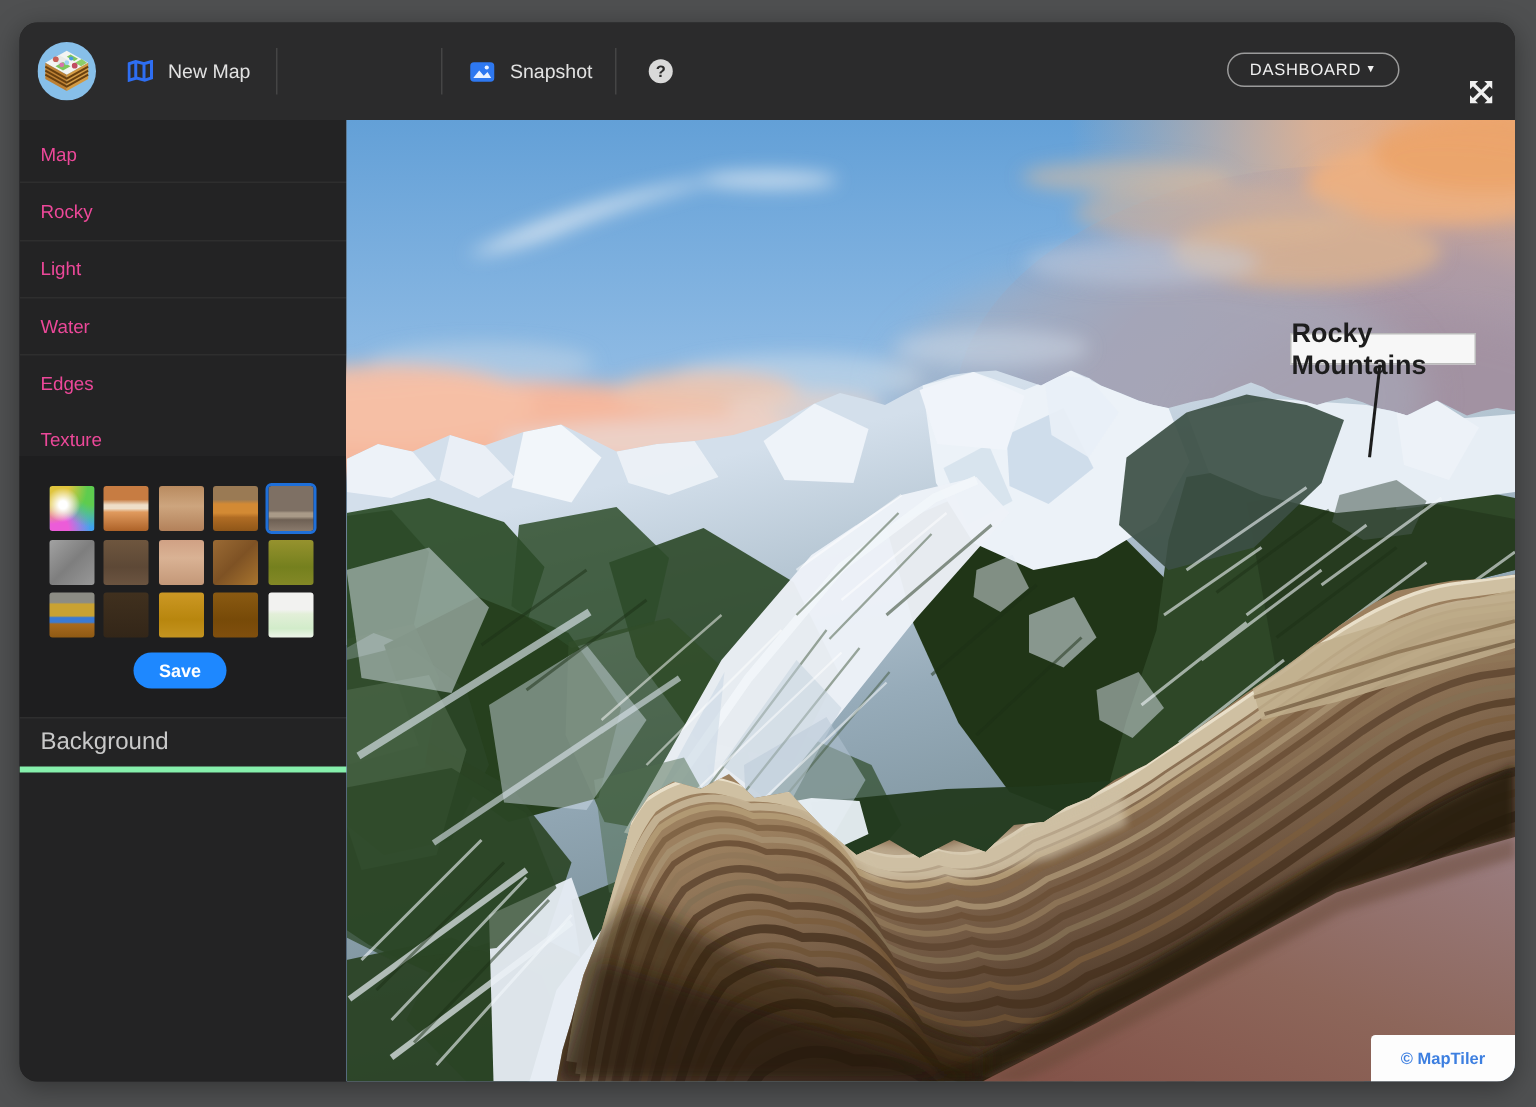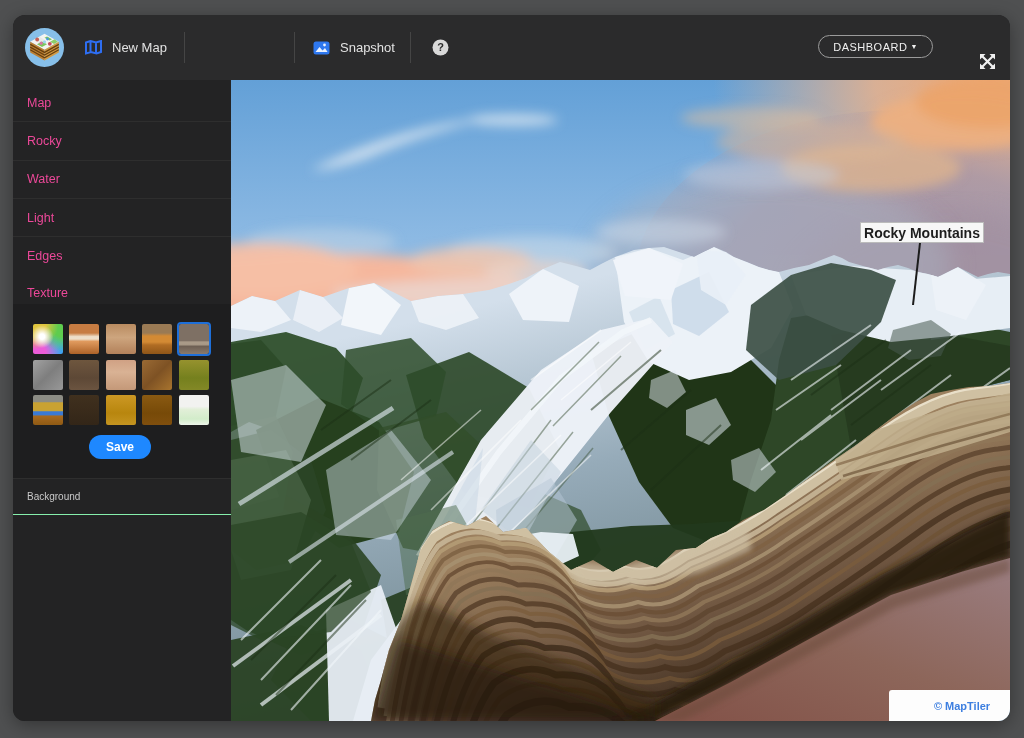--- a/index.html
+++ b/index.html
@@ -9,24 +9,24 @@
   .logo{position:absolute;left:12px;top:13px;width:39px;height:39px;}
   .tbtn{position:absolute;top:0;height:65px;display:flex;align-items:center;color:#e2e2e2;font-size:13px;}
   .tbtn svg{margin-right:10px;}
   .sep{position:absolute;top:17px;width:1px;height:31px;background:#454545;}
   .pill{position:absolute;left:805px;top:20px;width:113px;height:21px;border:1.5px solid #9b9b9b;border-radius:13px;color:#f0f0f0;font-size:11px;letter-spacing:.5px;display:flex;align-items:center;justify-content:center;}
   .sidebar{position:absolute;left:0;top:65px;width:218px;height:641px;background:#232324;}
   .sitem{height:37.3px;display:flex;align-items:center;padding-left:14px;color:#ec4899;font-size:12.5px;border-bottom:1px solid #2e2e2e;}
   .panel{position:absolute;left:0;top:224px;width:218px;height:174px;background:#1e1e1f;}
   .sw{position:absolute;width:30px;height:30px;border-radius:2px;}
   .save{position:absolute;left:76px;top:355px;width:62px;height:24px;background:#1e88ff;border-radius:12px;color:#fff;font-size:12px;font-weight:bold;display:flex;align-items:center;justify-content:center;}
-  .bgitem{position:absolute;left:0;top:398px;width:218px;height:37.3px;display:flex;align-items:center;padding-left:14px;color:#c9c9c9;font-size:10px;border-top:1px solid #2e2e2e;border-bottom:1px solid #86efac;box-sizing:border-box;}
+  .bgitem{position:absolute;left:0;top:398px;width:218px;height:37.3px;display:flex;align-items:center;padding-left:14px;color:#c9c9c9;font-size:16px;border-top:1px solid #2e2e2e;border-bottom:4px solid #86efac;box-sizing:border-box;}
   .maparea{position:absolute;left:218px;top:65px;width:779px;height:641px;background:#8ab4d8;}
-  .mlabel{position:absolute;left:629px;top:142px;width:124px;height:21px;background:#f7f7f7;border:1px solid #bbb;box-sizing:border-box;color:#1d1d1d;font-size:14px;font-weight:bold;display:flex;align-items:center;justify-content:center;}
-  .attr{position:absolute;right:0;bottom:0;width:96px;height:31px;background:#fdfdfd;border-radius:3px 0 0 0;display:flex;align-items:center;justify-content:center;color:#3d7fe0;font-size:11px;font-weight:bold;padding-left:25px;}
+  .mlabel{position:absolute;left:629px;top:142px;width:124px;height:21px;background:#f7f7f7;border:1px solid #bbb;box-sizing:border-box;color:#1d1d1d;font-size:18px;font-weight:bold;display:flex;align-items:center;justify-content:center;}
+  .attr{position:absolute;right:0;bottom:0;width:96px;height:31px;background:#fdfdfd;border-radius:3px 0 0 0;display:flex;align-items:center;justify-content:center;color:#3d7fe0;font-size:11px;font-weight:bold;}
 </style>
 </head>
 <body>
 <div class="win">
   <div class="topbar">
     <svg class="logo" viewBox="0 0 39 39">
       <circle cx="19.5" cy="19.5" r="19.5" fill="#87bfe9"></circle>
       <g>
         <polygon points="19.5,5.8 33.8,13.8 19.5,21.8 5.2,13.8" fill="#f4f4f2"></polygon>
         <polygon points="9,11.9 14.5,8.8 20,11.9 14.5,15 " fill="#e8ebe8"></polygon>
@@ -79,22 +79,22 @@
           <path d="M15,15 L9.5,15 L15,9.5 Z"></path>
           <path d="M2,2 L13,13 M13,2 L2,13" stroke="#f0f0f0" stroke-width="2.2"></path>
         </g>
     </svg>
   </div>
 
   <div class="sidebar">
     <div style="height:4px"></div>
     <div class="sitem">Map</div>
     <div class="sitem">Rocky</div>
+    <div class="sitem">Light</div>
     <div class="sitem">Water</div>
-    <div class="sitem">Light</div>
     <div class="sitem" style="border-bottom:none;">Edges</div>
     <div class="sitem">Texture</div>
     <div class="panel">
       <div class="sw" style="left:20px;top:20px;background:radial-gradient(circle at 30% 42%,#ffffff 0 10%,rgba(255,255,255,0) 42%),radial-gradient(circle at 0% 0%,#e0c53e 0 30%,rgba(224,197,62,0) 60%),radial-gradient(circle at 100% 0%,#5ecc4e 0 30%,rgba(94,204,78,0) 65%),radial-gradient(circle at 0% 100%,#ec5cd8 0 30%,rgba(236,92,216,0) 65%),linear-gradient(135deg,#8ad04c,#43b4ee 60%,#3f9ef0)"></div>
       <div class="sw" style="left:56.4px;top:20px;background:linear-gradient(#c77c42 0 30%,#eedec8 42% 50%,#e09a5e 58%,#ad6228)"></div>
       <div class="sw" style="left:92.8px;top:20px;background:linear-gradient(#b98b60,#cda57e 45%,#b3815a)"></div>
       <div class="sw" style="left:129.2px;top:20px;background:linear-gradient(#9a7a54 0 30%,#d38a34 40% 60%,#b06c24 70%,#8f5618)"></div>
       <div class="sw" style="left:165.6px;top:20px;background:linear-gradient(#7e7064 0 55%,#a99a88 60% 68%,#6e6054 75%,#8a7a6c);outline:2px solid #1e6fd9;outline-offset:0px;"></div>
       <div class="sw" style="left:20px;top:55.5px;background:linear-gradient(135deg,#a2a2a2,#7e7e7e 50%,#989898)"></div>
       <div class="sw" style="left:56.4px;top:55.5px;background:linear-gradient(#6e563e,#5d4836 60%,#6b5440)"></div>

